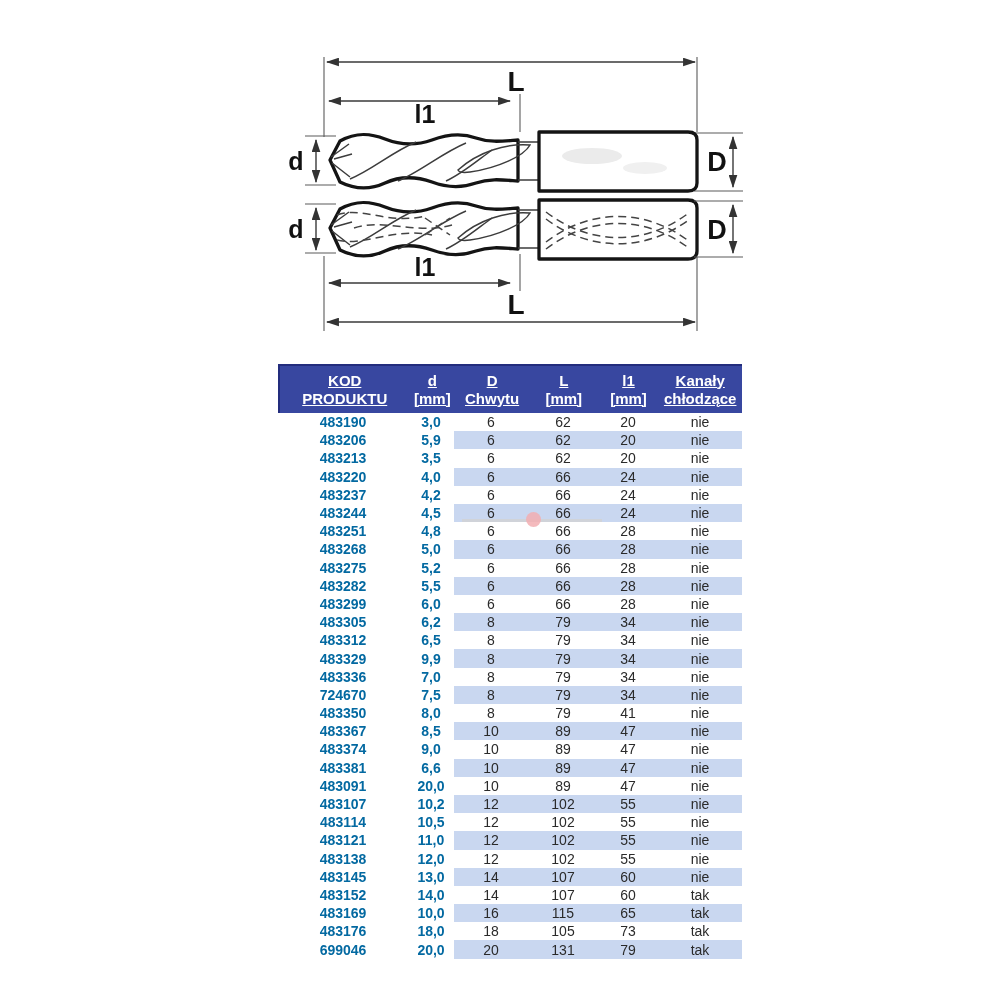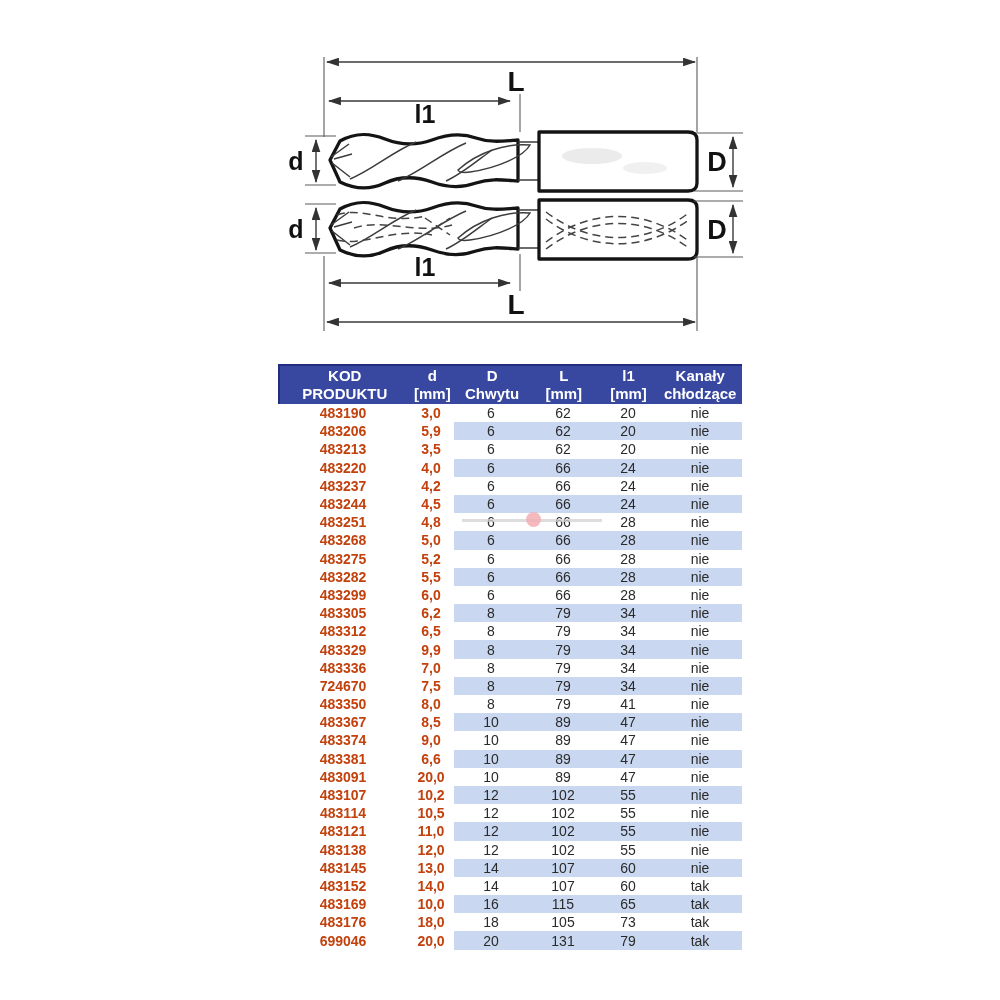--- a/index.html
+++ b/index.html
@@ -14,32 +14,32 @@
   .drawing{position:absolute;left:0;top:0;width:1000px;height:352px;}
   .dimline{stroke:#3a3a3a;stroke-width:1.4;fill:none;}
   .extline{stroke:#5a5a5a;stroke-width:1.1;fill:none;}
   .outline{stroke:#141414;stroke-width:3.3;fill:#ffffff;stroke-linejoin:round;}
   .thin{stroke:#3c3c3c;stroke-width:1.5;fill:none;}
   .cool{stroke:#444;stroke-width:1.5;fill:none;stroke-dasharray:8 5;}
   .dimtext{fill:#111;font-family:"Liberation Sans",sans-serif;font-weight:bold;text-anchor:middle;}
 
   
   .spec-table{position:absolute;left:278px;top:364px;width:464px;}
-  .thead{display:flex;height:40px;background:var(--header-bg);color:#fff;
+  .thead{display:flex;height:49px;background:var(--header-bg);color:#fff;
     border-top:2px solid var(--header-border);border-left:2px solid var(--header-border);
-    box-sizing:border-box;}
+    box-sizing:border-box;text-decoration:underline;}
   .th{display:flex;flex-direction:column;justify-content:center;text-align:center;
     font-size:15px;font-weight:bold;line-height:18px;}
   .tbody{display:block;}
   .tr{display:flex;height:18.2px;}
   .td{display:flex;align-items:center;justify-content:center;height:100%;
     font-size:14px;color:var(--body-text);box-sizing:border-box;}
   .col0{width:130px;} .col1{width:46px;} .col2{width:74px;}
   .col3{width:70px;} .col4{width:60px;} .col5{width:84px;}
-  .td.col0,.td.col1{font-weight:bold;color:#c2410c;}
+  .td.col0,.td.col1{font-weight:bold;color:#0369a1;}
   .tr.alt .col2,.tr.alt .col3,.tr.alt .col4,.tr.alt .col5{background:var(--row-alt);}
 
   
   .watermark{position:absolute;left:378px;top:452px;width:280px;height:90px;
     pointer-events:none;z-index:5;}
   .wm-text{position:absolute;left:8px;top:0;font-size:66px;font-weight:bold;
     letter-spacing:4px;color:#e3e3e3;opacity:0.62;font-family:"Liberation Sans",sans-serif;}
   .wm-line{position:absolute;left:84px;top:67px;width:140px;height:3px;
     background:#d2d2d2;opacity:0.75;}
   .wm-dot{position:absolute;left:148px;top:60px;width:15px;height:15px;border-radius:50%;

